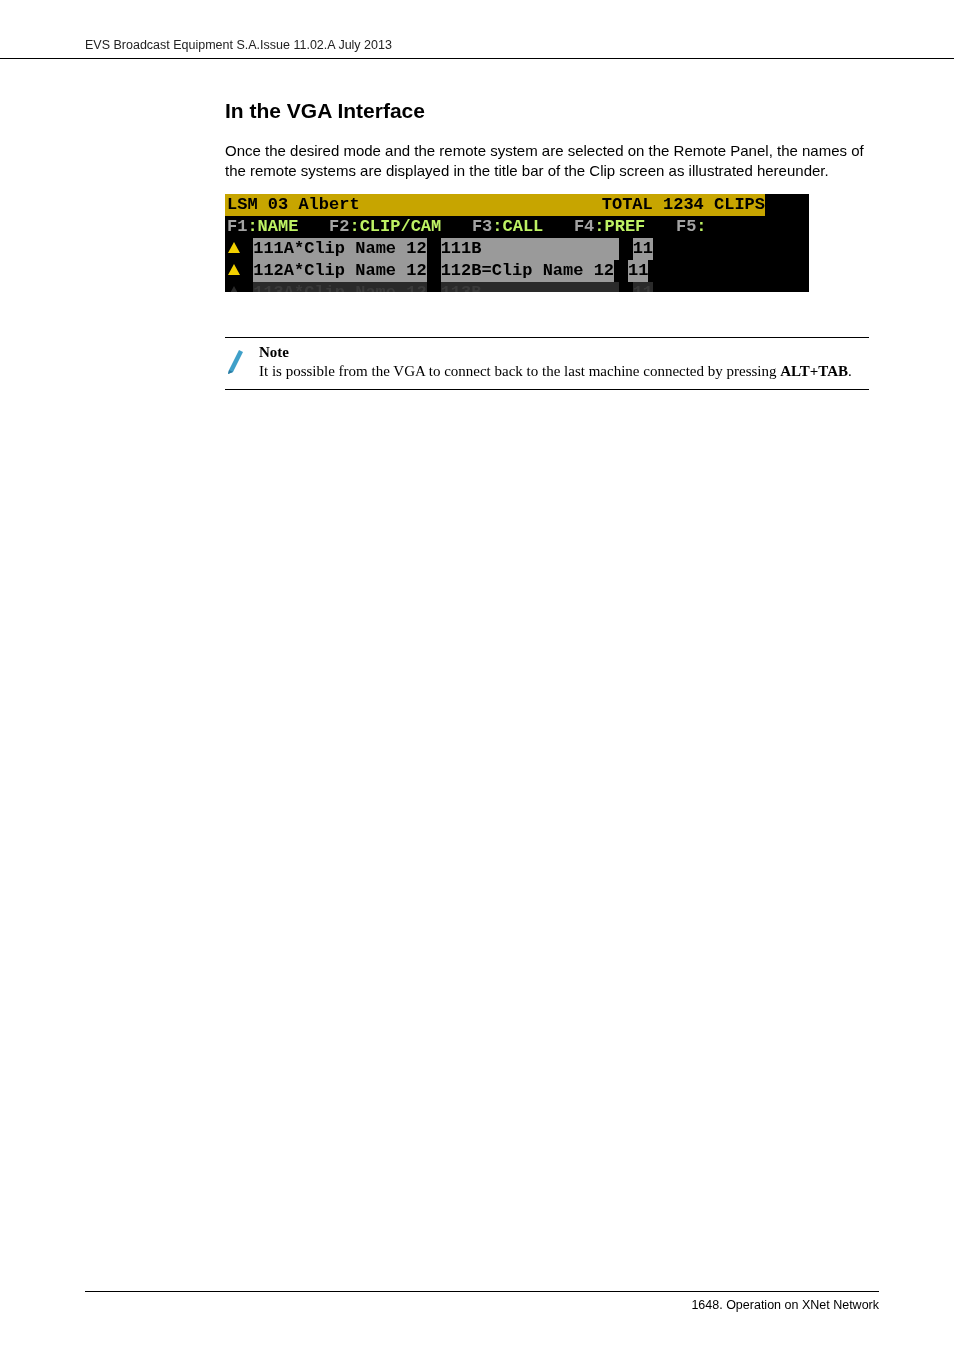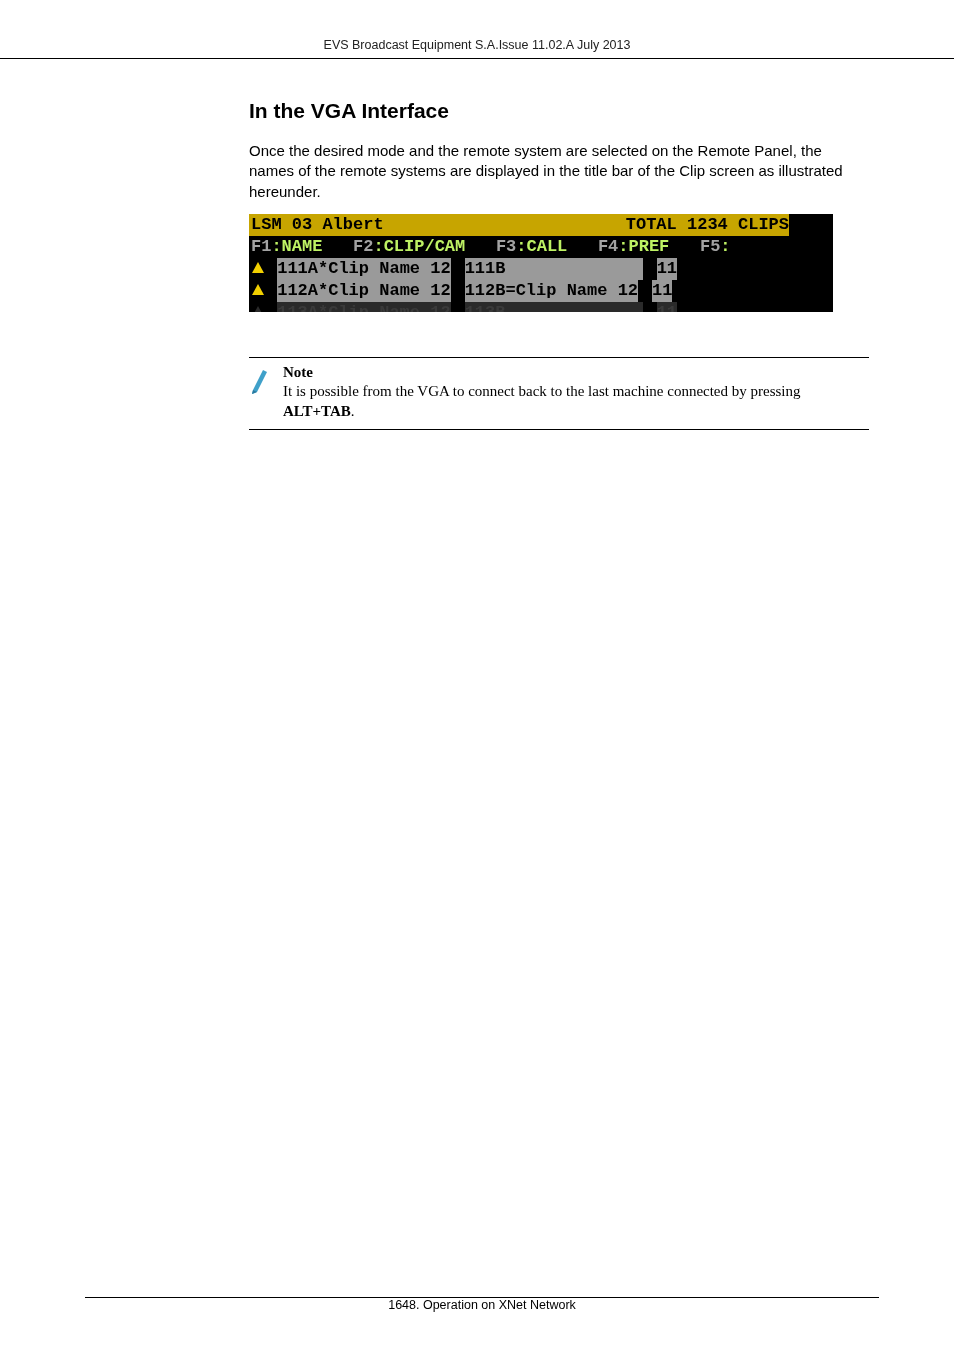--- a/index.html
+++ b/index.html
@@ -6,31 +6,30 @@
   html, body { width: 954px; height: 1350px; }
   body {
     font-family: Arial, Helvetica, sans-serif;
     font-size: 15px;
     color: #000;
     background: #fff;
     position: relative;
   }
   .header {
     display: flex;
-    justify-content: center;
+    justify-content: flex-start;
     align-items: flex-end;
     padding: 38px 85px 6px 85px;
     font-size: 12.5px;
     color: #222;
     border-bottom: 1px solid #000;
     margin: 0 0 40px 0;
   }
   .content {
     padding: 0 85px 4px 225px;
-    margin-left: 24px;
   }
   h2.section-heading {
     font-size: 21px;
     font-weight: bold;
     margin-bottom: 18px;
   }
   p.body-text {
     font-size: 15px;
     line-height: 1.35;
     margin-bottom: 12px;
@@ -77,22 +76,23 @@
   .note-icon svg { display: block; }
   .note-title { font-weight: bold; font-size: 15px; }
   .note-body { font-size: 15px; line-height: 1.35; }
 
   .footer {
     position: absolute;
     bottom: 38px;
     left: 85px;
     right: 75px;
     border-top: 1px solid #000;
+    padding-top: 6px;
     display: flex;
-    justify-content: center;
+    justify-content: flex-end;
     font-size: 12.5px;
   }
 </style>
 </head>
 <body>
 
 <div class="header">
   <div>EVS Broadcast Equipment S.A.</div>
   <div>Issue 11.02.A  July 2013</div>
 </div>

